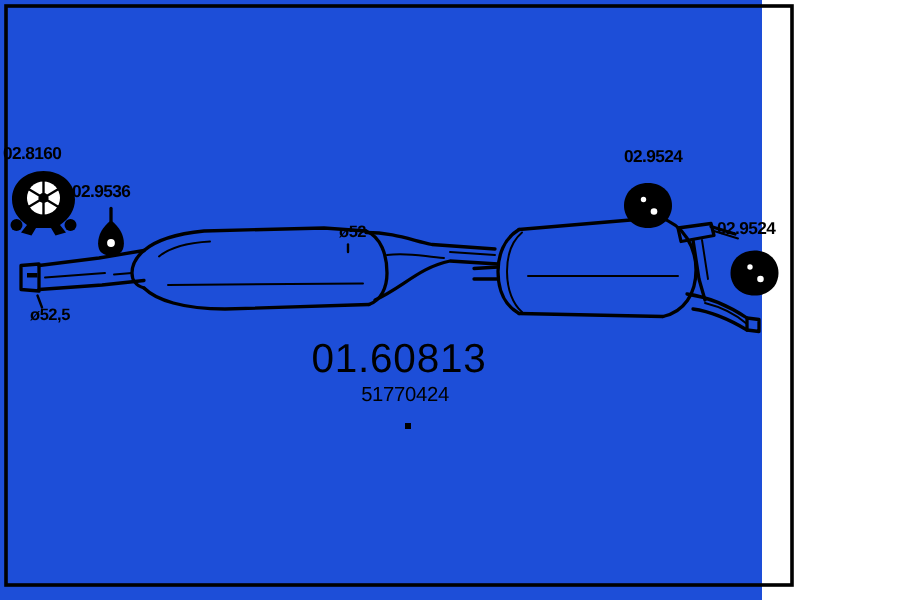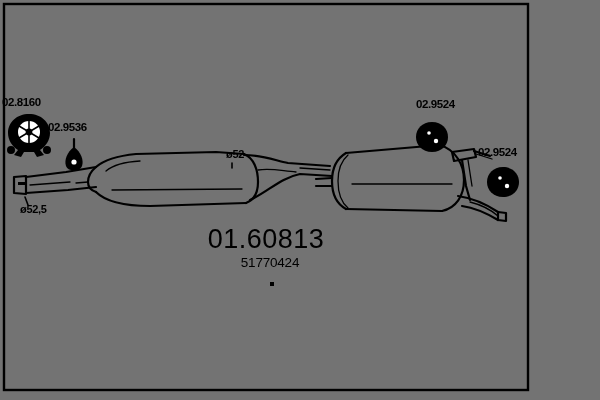--- a/index.html
+++ b/index.html
@@ -9,23 +9,23 @@
     background: #ffffff;
   }
   body {
     width: 600px;
     height: 400px;
     font-family: "Liberation Sans", sans-serif;
     overflow: hidden;
   }
   #diagram-root {
     position: relative;
-    width: 600px;
+    width: 508px;
     height: 400px;
-    background: #737373;
+    background: #1d4ed8;
   }
   #drawing-svg {
     position: absolute;
     left: 0;
     top: 0;
     width: 600px;
     height: 400px;
     display: block;
   }
   .lbl {

